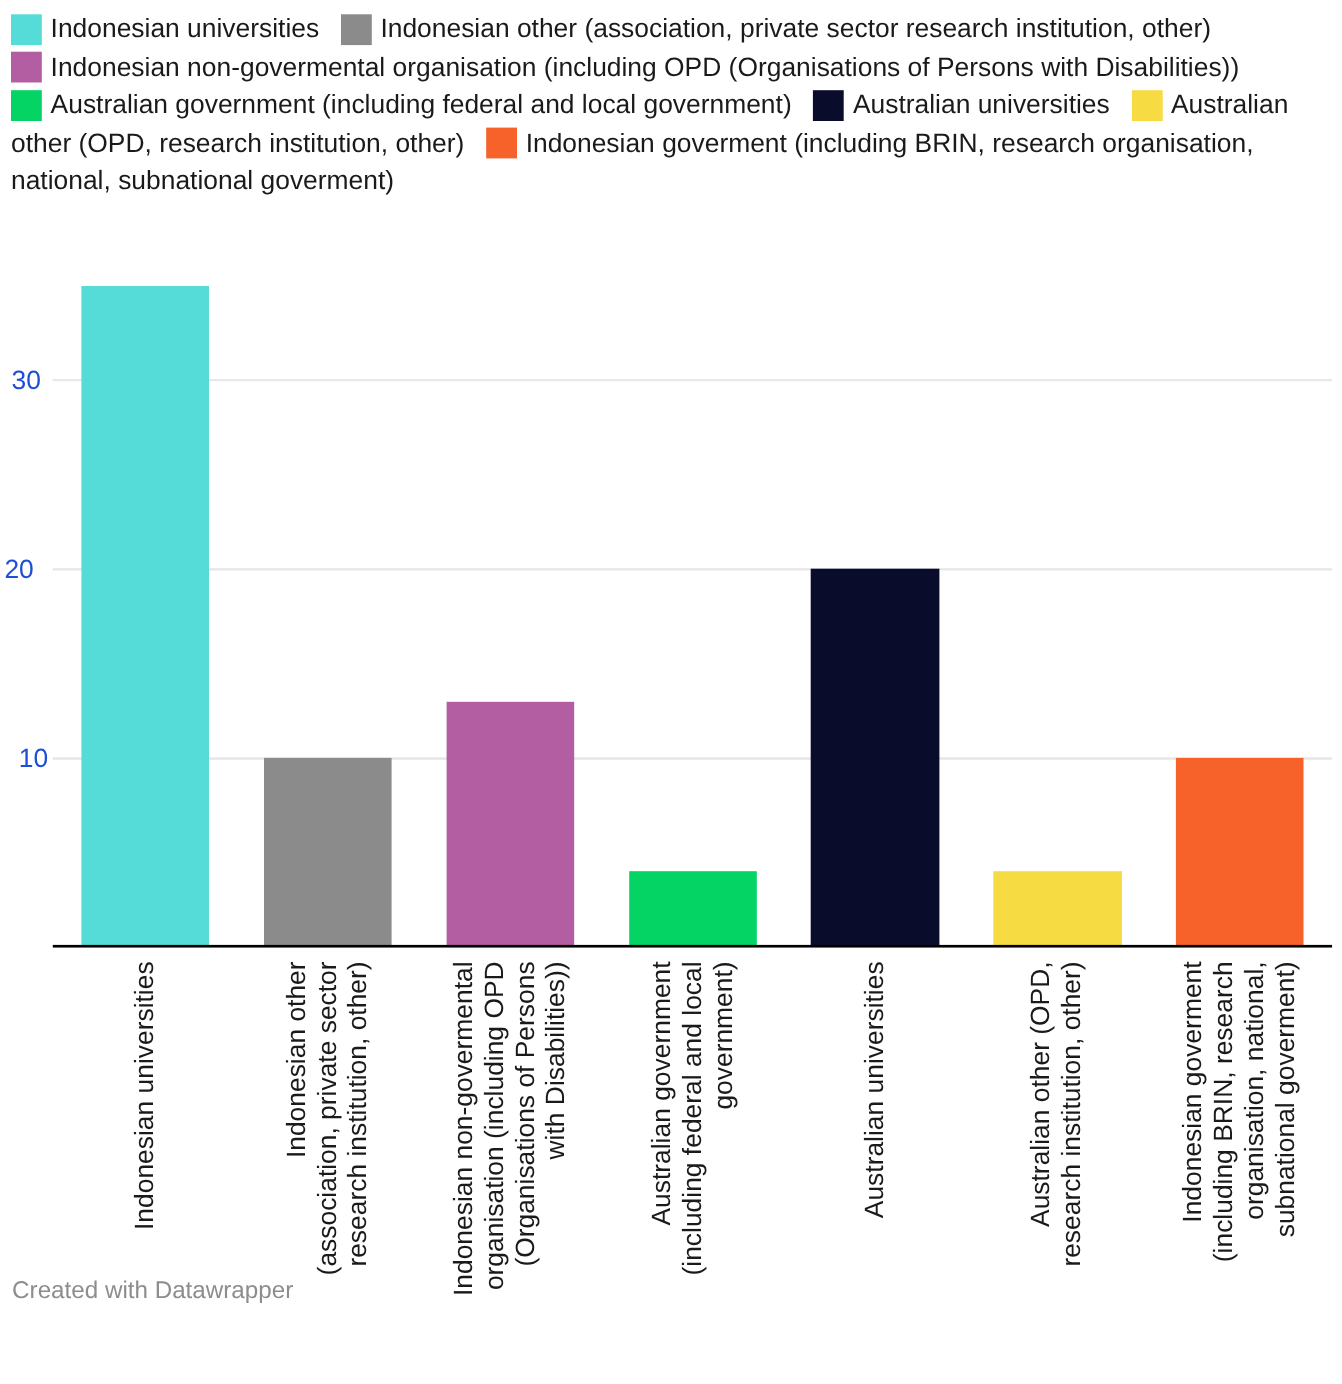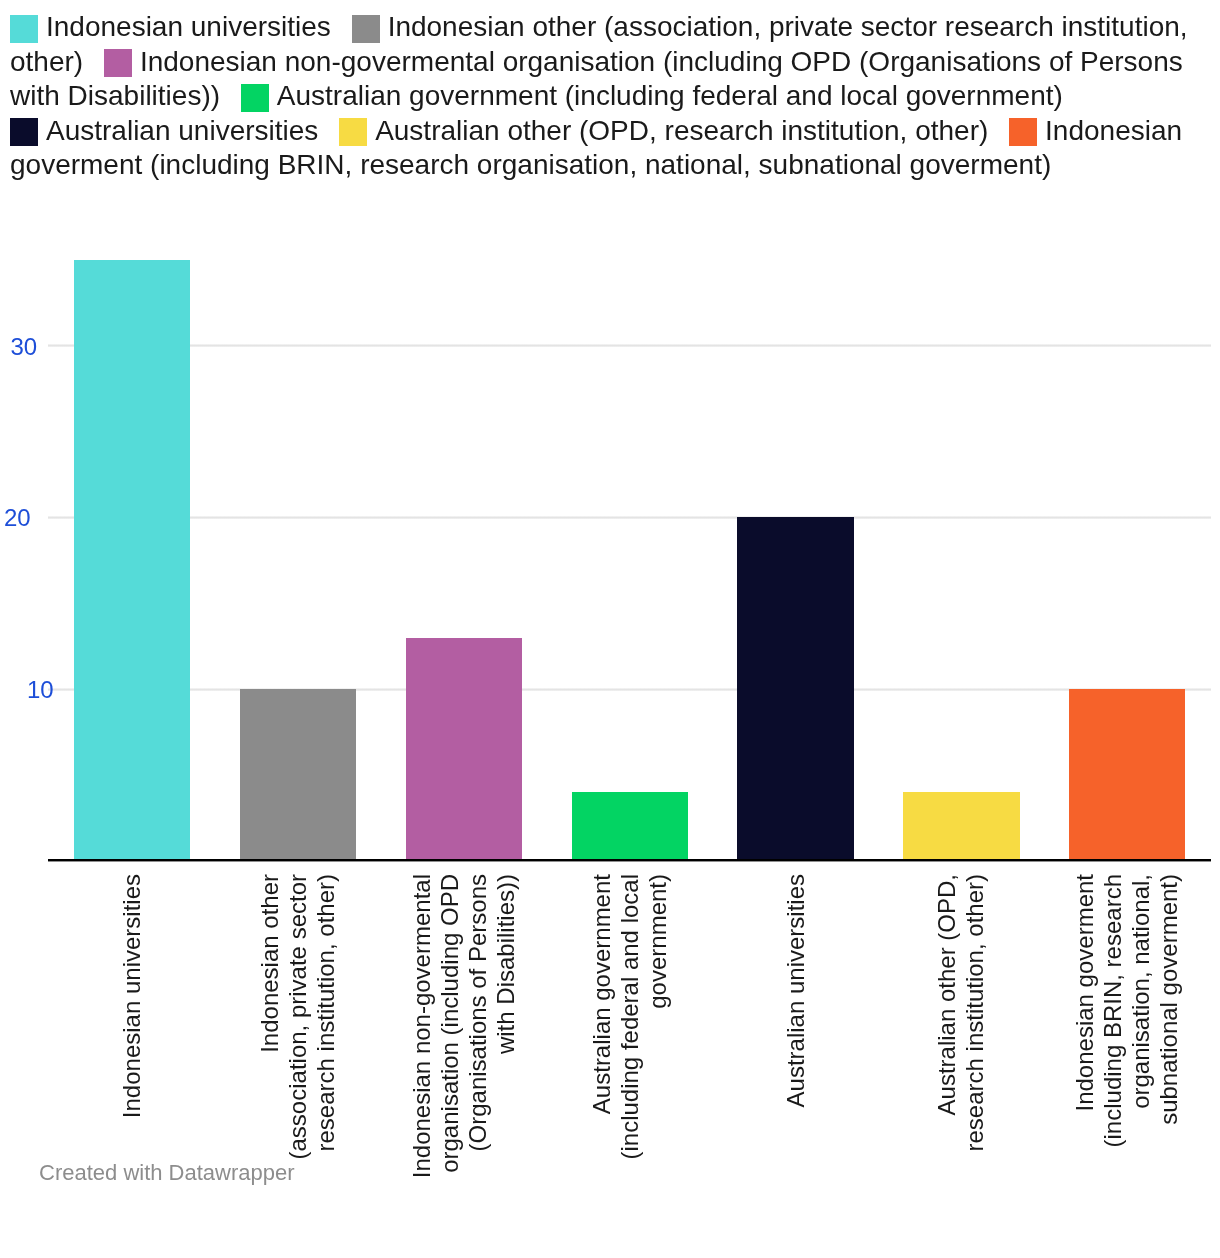--- a/index.html
+++ b/index.html
@@ -4,21 +4,21 @@
 <title>Bar chart</title>
 <style>
   html, body { margin:0; padding:0; background:#ffffff; }
   body { width:1220px; height:1258px;
          font-family:"Liberation Sans", sans-serif; }
   #root { position:relative; width:1220px; height:1258px; overflow:hidden;
           background:#ffffff; will-change:transform; }
 
   
   #legend { position:absolute; left:10px; top:10px; width:1190px;
-            font-size:28px; line-height:34.5px; color:#1a1a1a; }
+            font-size:24px; line-height:34.5px; color:#1a1a1a; }
   .lg-item   { margin-right:13px; white-space:nowrap; }
   .lg-swatch { display:inline-block; width:28px; height:28px;
                vertical-align:-6.6px; margin-right:8px; }
   .lg-label  { white-space:normal; }
 
   
   #plot  { position:absolute; left:0; top:0; width:1220px; height:1258px; }
   .grid  { position:absolute; height:3px;
            background:linear-gradient(to bottom,#ffffff 0%,#eeeeee 20%,
                      #e4e4e4 50%,#eaeaea 80%,#ffffff 100%); }
@@ -26,32 +26,32 @@
            background:linear-gradient(to bottom,#000000 0%,#000000 62%,
                      #9a9a9a 85%,#ffffff 100%); }
   .ytick { position:absolute; font-size:24px; line-height:24px; color:#1d4ed8; }
   .bar   { position:absolute; }
   .xlab  { position:absolute; font-size:24px; line-height:28px; color:#1a1a1a;
            transform-origin:0 0; transform:rotate(-90deg);
            text-align:right; white-space:nowrap; }
 
   
   #credit { position:absolute; left:11px; top:1160px;
-            font-size:22px; color:#8d8d8d;margin-left:28px; }
+            font-size:22px; color:#8d8d8d; }
 </style>
 </head>
 <body>
 
 <div id="root">
 
   <div id="legend"><span class="lg-item"><span class="lg-swatch" style="background: rgb(85, 219, 216);"></span><span class="lg-label">Indonesian universities</span></span> <span class="lg-item"><span class="lg-swatch" style="background: rgb(139, 139, 139);"></span><span class="lg-label">Indonesian other (association, private sector research institution, other)</span></span> <span class="lg-item"><span class="lg-swatch" style="background: rgb(179, 94, 162);"></span><span class="lg-label">Indonesian non-govermental organisation (including OPD (Organisations of Persons with Disabilities))</span></span> <span class="lg-item"><span class="lg-swatch" style="background: rgb(3, 212, 99);"></span><span class="lg-label">Australian government (including federal and local government)</span></span> <span class="lg-item"><span class="lg-swatch" style="background: rgb(10, 12, 43);"></span><span class="lg-label">Australian universities</span></span> <span class="lg-item"><span class="lg-swatch" style="background: rgb(247, 219, 67);"></span><span class="lg-label">Australian other (OPD, research institution, other)</span></span> <span class="lg-item"><span class="lg-swatch" style="background: rgb(246, 98, 42);"></span><span class="lg-label">Indonesian goverment (including BRIN, research organisation, national, subnational goverment)</span></span></div>
 
   <div id="plot">
       <div class="grid" style="left: 48px; top: 687.5px; width: 1162.6px;"></div>
-      <div class="ytick" style="left: 27px; top: 678px;">10</div>
+      <div class="ytick" style="left: 17px; top: 678px;">10</div>
       <div class="grid" style="left: 48px; top: 515.9px; width: 1162.6px;"></div>
       <div class="ytick" style="left: 4px; top: 506.4px;">20</div>
       <div class="grid" style="left: 48px; top: 344.3px; width: 1162.6px;"></div>
       <div class="ytick" style="left: 10.5px; top: 334.8px;">30</div>
       <div class="bar" style="background: rgb(85, 219, 216); left: 73.995px; width: 116.2px; top: 260px; height: 600.6px;"></div>
       <div class="xlab" style="width: 400px; left: 118.095px; top: 1273.5px;">
         <div>Indonesian universities</div>
       </div>
       <div class="bar" style="background: rgb(139, 139, 139); left: 239.865px; width: 116.2px; top: 689px; height: 171.6px;"></div>
       <div class="xlab" style="width: 400px; left: 255.965px; top: 1273.5px;">

